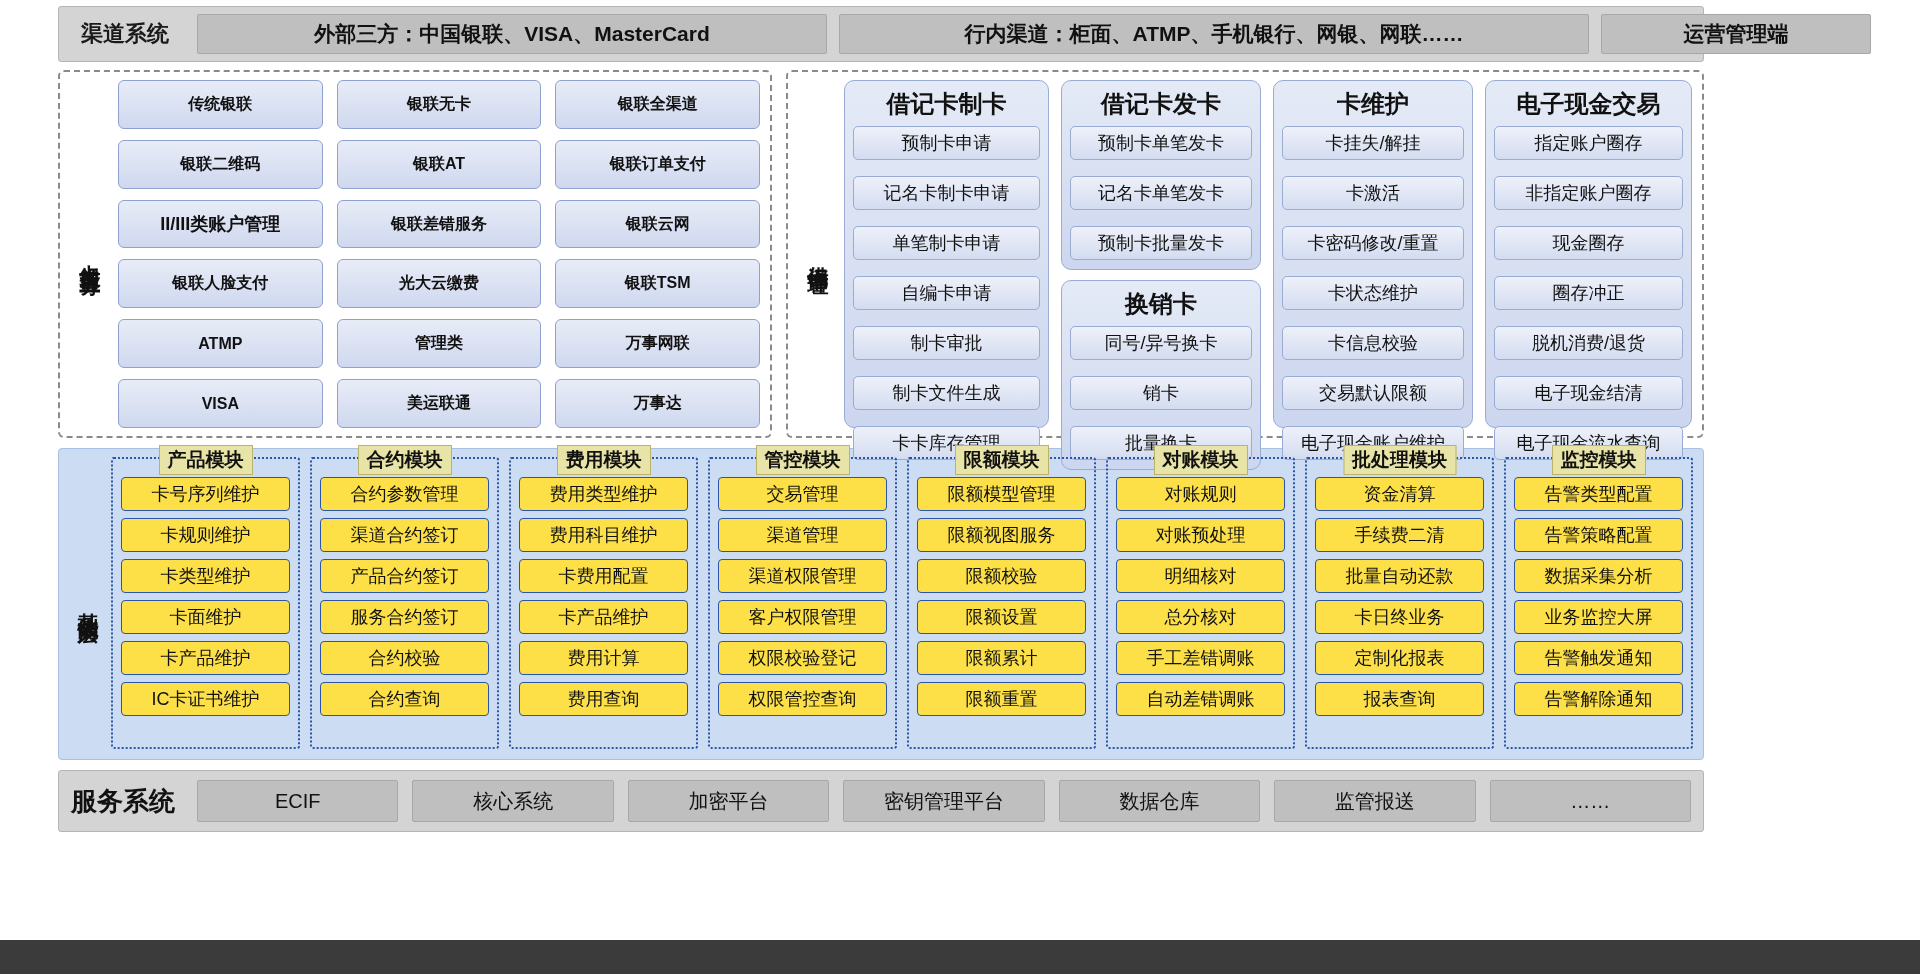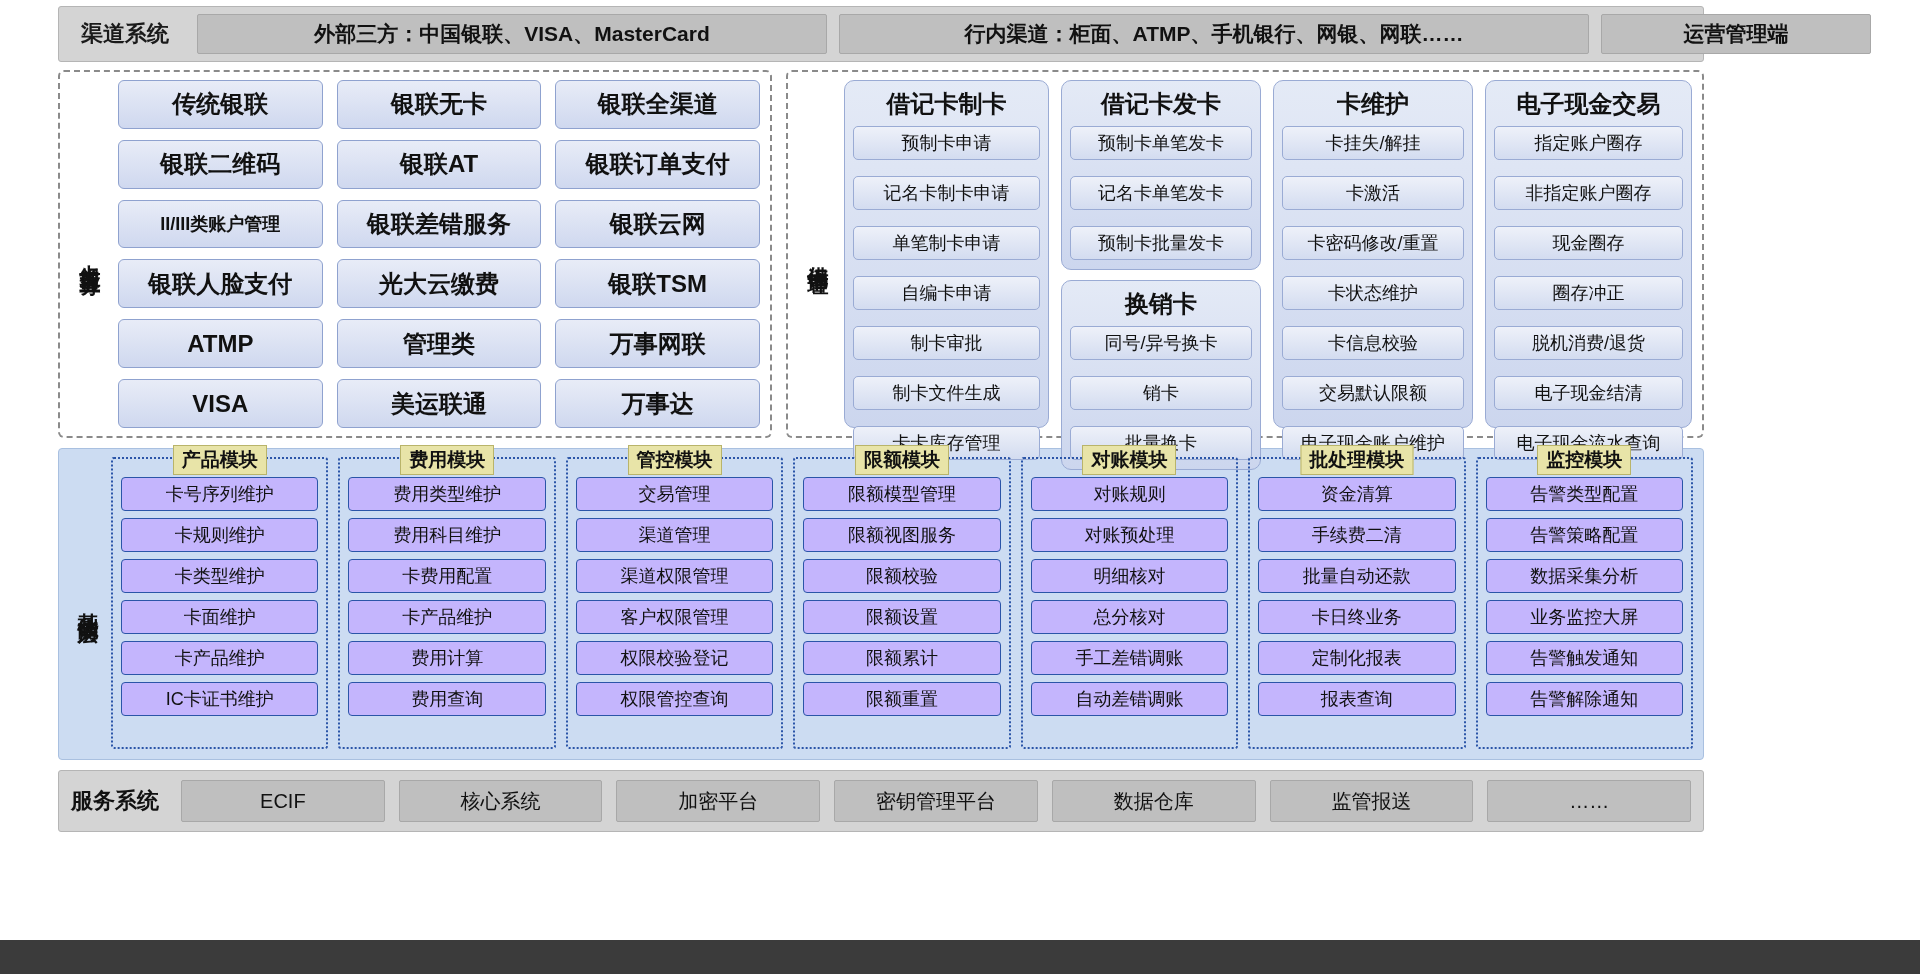--- a/index.html
+++ b/index.html
@@ -101,21 +101,21 @@
     gap: 11px 14px;
     padding-left: 8px;
   }
   .pill {
     background: linear-gradient(to bottom, #e8ecf7 0%, #cfd8ef 100%);
     border: 1px solid #8fa2cf;
     border-radius: 6px;
     display: flex;
     align-items: center;
     justify-content: center;
-    font-size: 24px;
+    font-size: 16px;
     font-weight: bold;
     color: #111;
     text-align: center;
     white-space: nowrap;
   }
   .pill.small { font-size: 18px; }
 
   
   .debit-cols {
     flex: 1 1 auto;
@@ -204,21 +204,21 @@
     transform: translateX(-50%);
     background: #e8e4a8;
     border: 1px solid #b9b46a;
     padding: 1px 8px;
     font-size: 19px;
     font-weight: bold;
     color: #111;
     white-space: nowrap;
   }
   .mod-item {
-    background: #c4b5fd;
+    background: #fde047;
     border: 1px solid #2b55a8;
     border-radius: 4px;
     font-size: 18px;
     color: #111;
     text-align: center;
     padding: 4px 18px;
     margin-bottom: 7px;
     white-space: nowrap;
   }
   .mod-item:last-child { margin-bottom: 0; }
@@ -230,21 +230,21 @@
     border: 1px solid #b5b5b5;
     border-radius: 3px;
     height: 62px;
     display: flex;
     align-items: center;
     padding: 0 12px;
     box-sizing: border-box;
     gap: 14px;
   }
   .service-title {
-    font-size: 22px;
+    font-size: 26px;
     font-weight: bold;
     color: #111;
     white-space: nowrap;
     padding-right: 8px;
   }
   .service-box {
     flex: 1 1 0;
     background: #bfbfbf;
     border: 1px solid #a8a8a8;
     border-radius: 2px;
@@ -367,20 +367,29 @@
         <div class="module">
           <div class="module-title">产品模块</div>
           <div class="mod-item">卡号序列维护</div>
           <div class="mod-item">卡规则维护</div>
           <div class="mod-item">卡类型维护</div>
           <div class="mod-item">卡面维护</div>
           <div class="mod-item">卡产品维护</div>
           <div class="mod-item">IC卡证书维护</div>
         </div>
 
+        <div class="module">
+          <div class="module-title">合约模块</div>
+          <div class="mod-item">合约参数管理</div>
+          <div class="mod-item">渠道合约签订</div>
+          <div class="mod-item">产品合约签订</div>
+          <div class="mod-item">服务合约签订</div>
+          <div class="mod-item">合约校验</div>
+          <div class="mod-item">合约查询</div>
+        </div>
 
         <div class="module">
           <div class="module-title">费用模块</div>
           <div class="mod-item">费用类型维护</div>
           <div class="mod-item">费用科目维护</div>
           <div class="mod-item">卡费用配置</div>
           <div class="mod-item">卡产品维护</div>
           <div class="mod-item">费用计算</div>
           <div class="mod-item">费用查询</div>
         </div>

